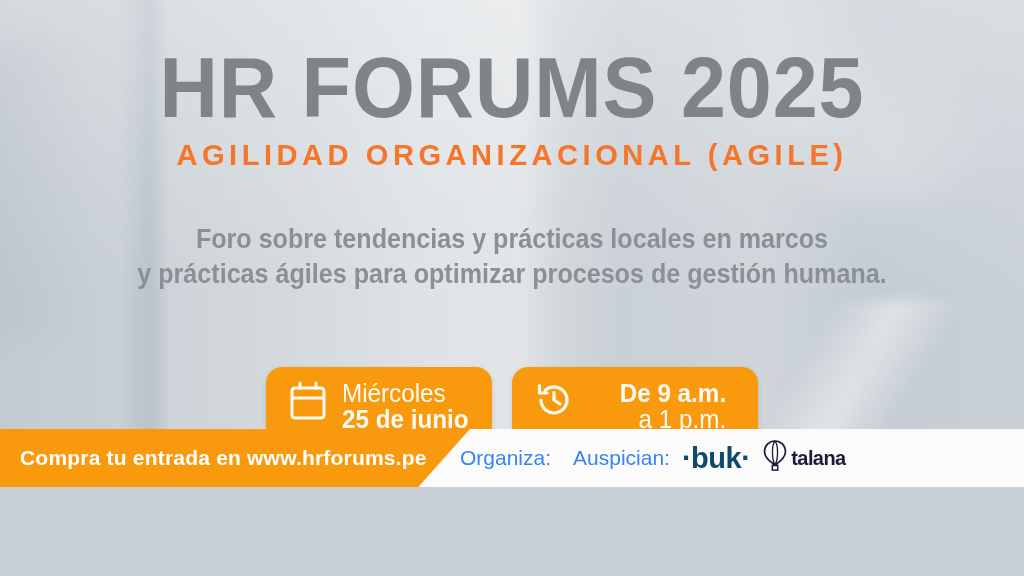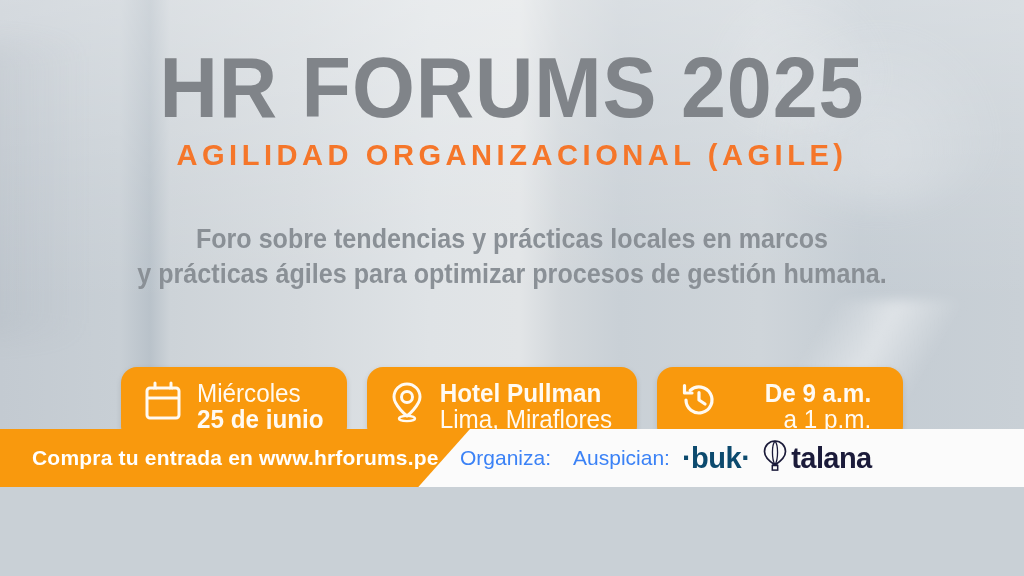--- a/index.html
+++ b/index.html
@@ -70,40 +70,40 @@
   #pill-place .txt{align-items:flex-start;transform:scaleX(.97);}
   #pill-time .txt{align-items:flex-end;transform:scaleX(.97);}
   #pill-time{padding-right:30px;gap:44px;}
 
   
   #footer{position:absolute;left:0;bottom:0;width:1024px;height:58px;z-index:4;
     background:#fbfbfb;}
   #footer-orange{position:absolute;left:0;top:0;height:58px;width:470px;
     background:#f9990d;
     clip-path:polygon(0 0, 100% 0, 89% 100%, 0 100%);}
-  #footer-cta{position:absolute;left:32px;top:0;height:58px;display:flex;align-items:center;
+  #footer-cta{position:absolute;left:20px;top:0;height:58px;display:flex;align-items:center;
     color:#ffffff;font-size:21px;font-weight:bold;letter-spacing:.2px;}
   #footer-right{position:absolute;left:460px;top:0;height:58px;right:6px;
     display:flex;align-items:center;gap:12px;}
   .foot-label{color:#3b82f6;font-size:21px;}
   
   #ich-logo{display:flex;align-items:center;gap:5px;}
   #ich-figs{position:relative;width:44px;height:38px;}
   .fig{position:absolute;}
   .fig .head{border-radius:50%;}
   .fig .body{border-radius:9px 9px 4px 4px;}
   #ich-text{display:flex;flex-direction:column;line-height:1.0;}
   #ich-info{color:#f2881f;font-size:11px;font-weight:bold;}
   #ich-cap{color:#9b30c9;font-size:16px;font-weight:bold;}
   #ich-hum{color:#9b30c9;font-size:16px;font-weight:bold;}
   
   #buk{color:#0c4a6e;font-size:29px;font-weight:bold;letter-spacing:-.5px;}
   
   #talana{display:flex;align-items:center;gap:3px;}
-  #talana-word{color:#1b1b3a;font-size:29px;font-weight:bold;letter-spacing:-.6px;}
+  #talana-word{color:#1b1b3a;font-size:20px;font-weight:bold;letter-spacing:-.6px;}
 </style>
 </head>
 <body>
 
 <div id="banner">
 
   <div class="bg-shape" id="lamp1"></div>
   <div class="bg-shape" id="lamp2"></div>
   <div id="lamp3" class="bg-shape"></div>
   <div id="streak"></div>
@@ -131,33 +131,20 @@
             <circle cx="12" cy="12" r="2.4" fill="#f9990d"></circle>
             <circle cx="28" cy="12" r="2.4" fill="#f9990d"></circle>
           </svg>
         </span>
         <span class="txt">
           <span class="line1 reg">Miércoles</span>
           <span class="line2 bold">25 de junio</span>
         </span>
       </div>
 
-      <div class="pill" id="pill-place">
-        <span class="icon">
-          <svg width="36" height="44" viewBox="0 0 36 44" fill="none">
-            <path d="M18 4 C10.8 4 5 9.8 5 17 C5 25.5 18 36 18 36 C18 36 31 25.5 31 17 C31 9.8 25.2 4 18 4 Z" stroke="#fffaf2" stroke-width="3" stroke-linejoin="round"></path>
-            <circle cx="18" cy="17" r="5.5" stroke="#fffaf2" stroke-width="3"></circle>
-            <ellipse cx="18" cy="38.5" rx="8" ry="2.6" stroke="#fffaf2" stroke-width="2.4"></ellipse>
-          </svg>
-        </span>
-        <span class="txt">
-          <span class="line1 bold">Hotel Pullman</span>
-          <span class="line2 reg">Lima, Miraflores</span>
-        </span>
-      </div>
 
       <div class="pill" id="pill-time">
         <span class="icon">
           <svg width="40" height="40" viewBox="0 0 40 40" fill="none">
             <path d="M7 20 a13 13 0 1 0 4.2 -9.6" stroke="#fffaf2" stroke-width="3.2" stroke-linecap="round"></path>
             <path d="M5.5 5.5 V13 H13" stroke="#fffaf2" stroke-width="3.2" stroke-linecap="round" stroke-linejoin="round"></path>
             <path d="M20 12.5 V20 L26 24" stroke="#fffaf2" stroke-width="3.2" stroke-linecap="round" stroke-linejoin="round"></path>
           </svg>
         </span>
         <span class="txt">

